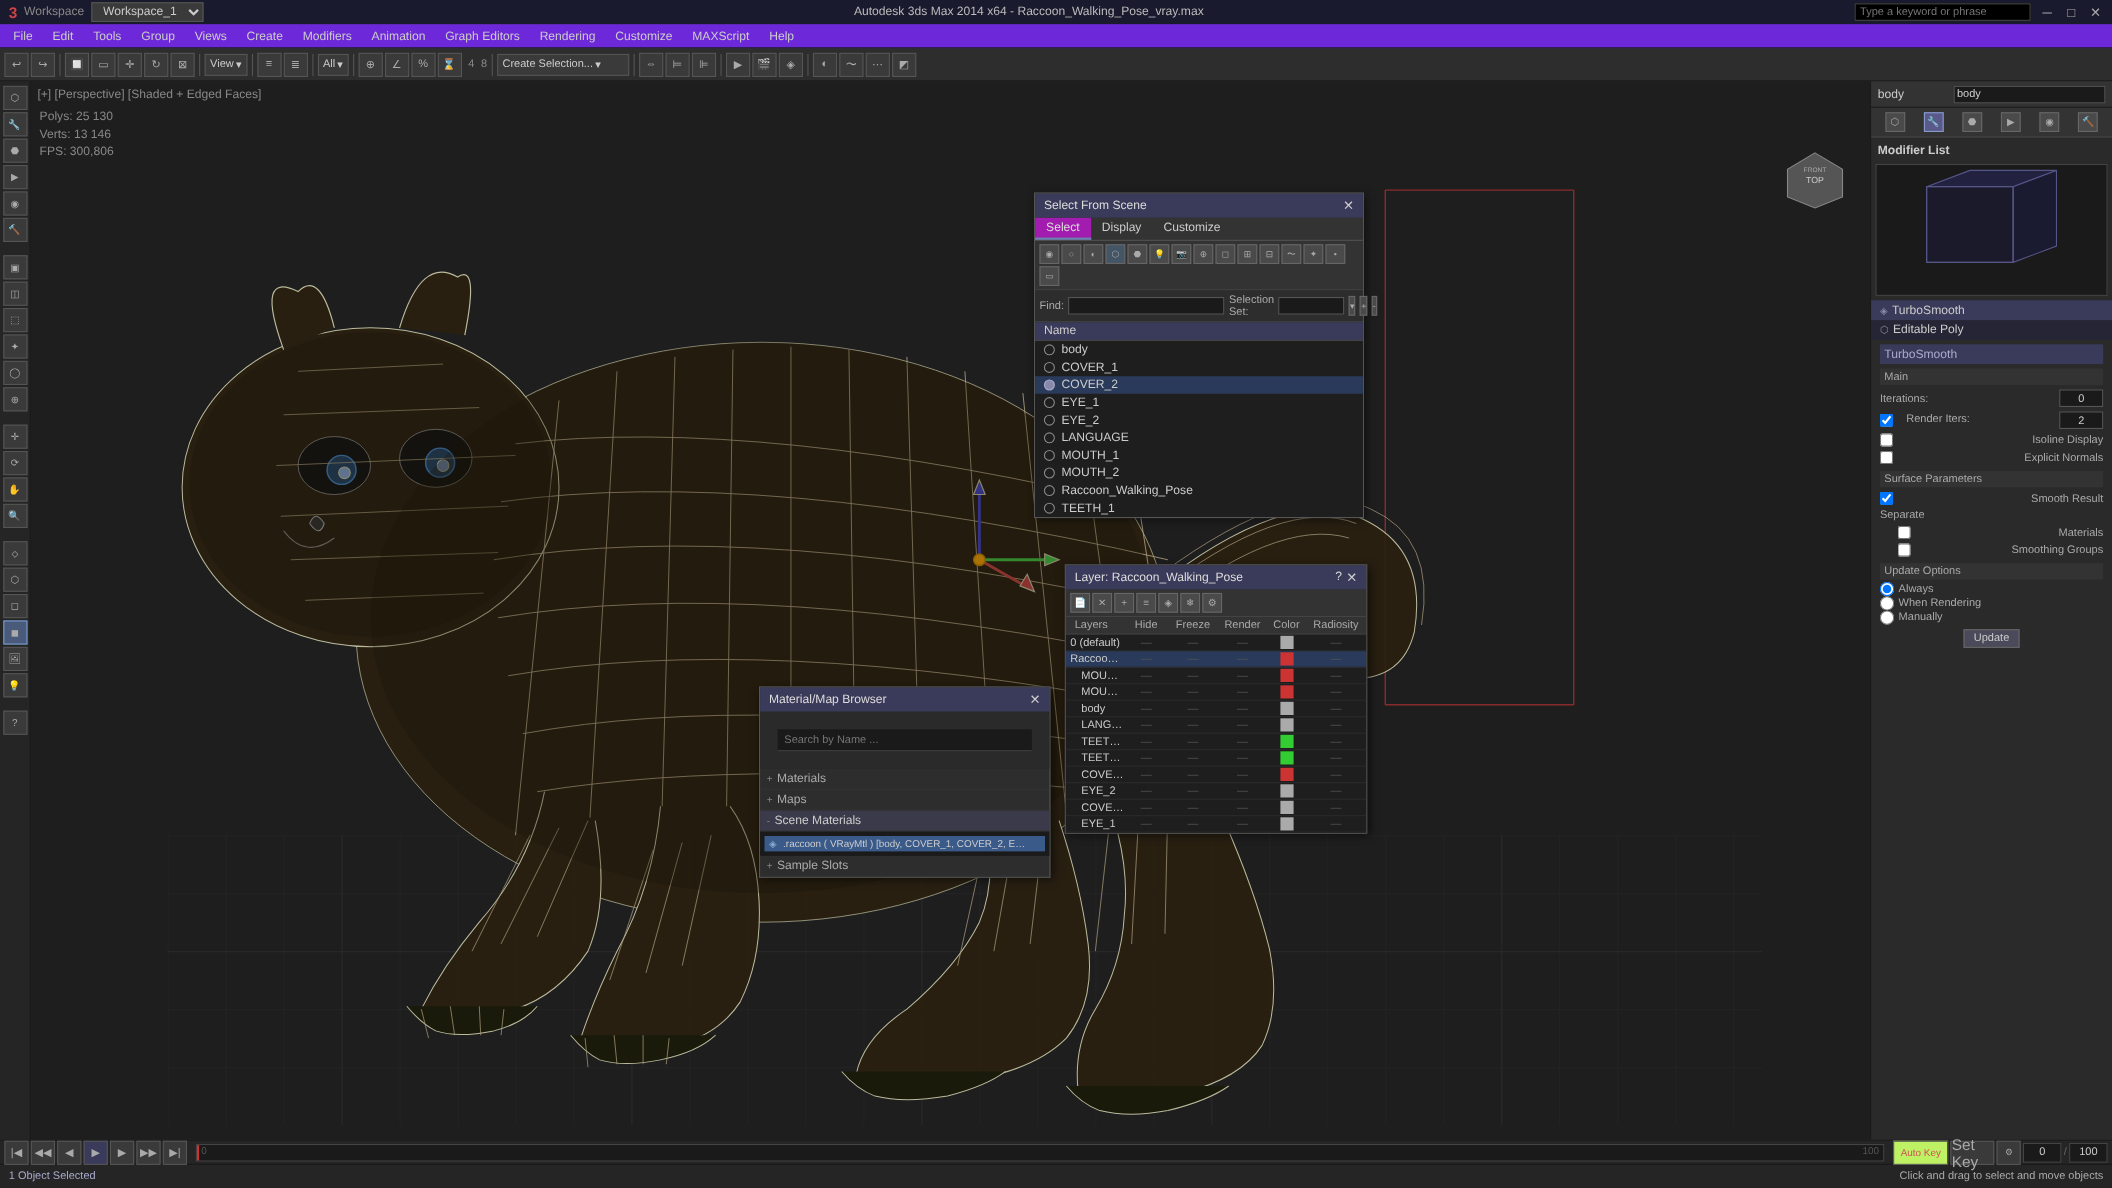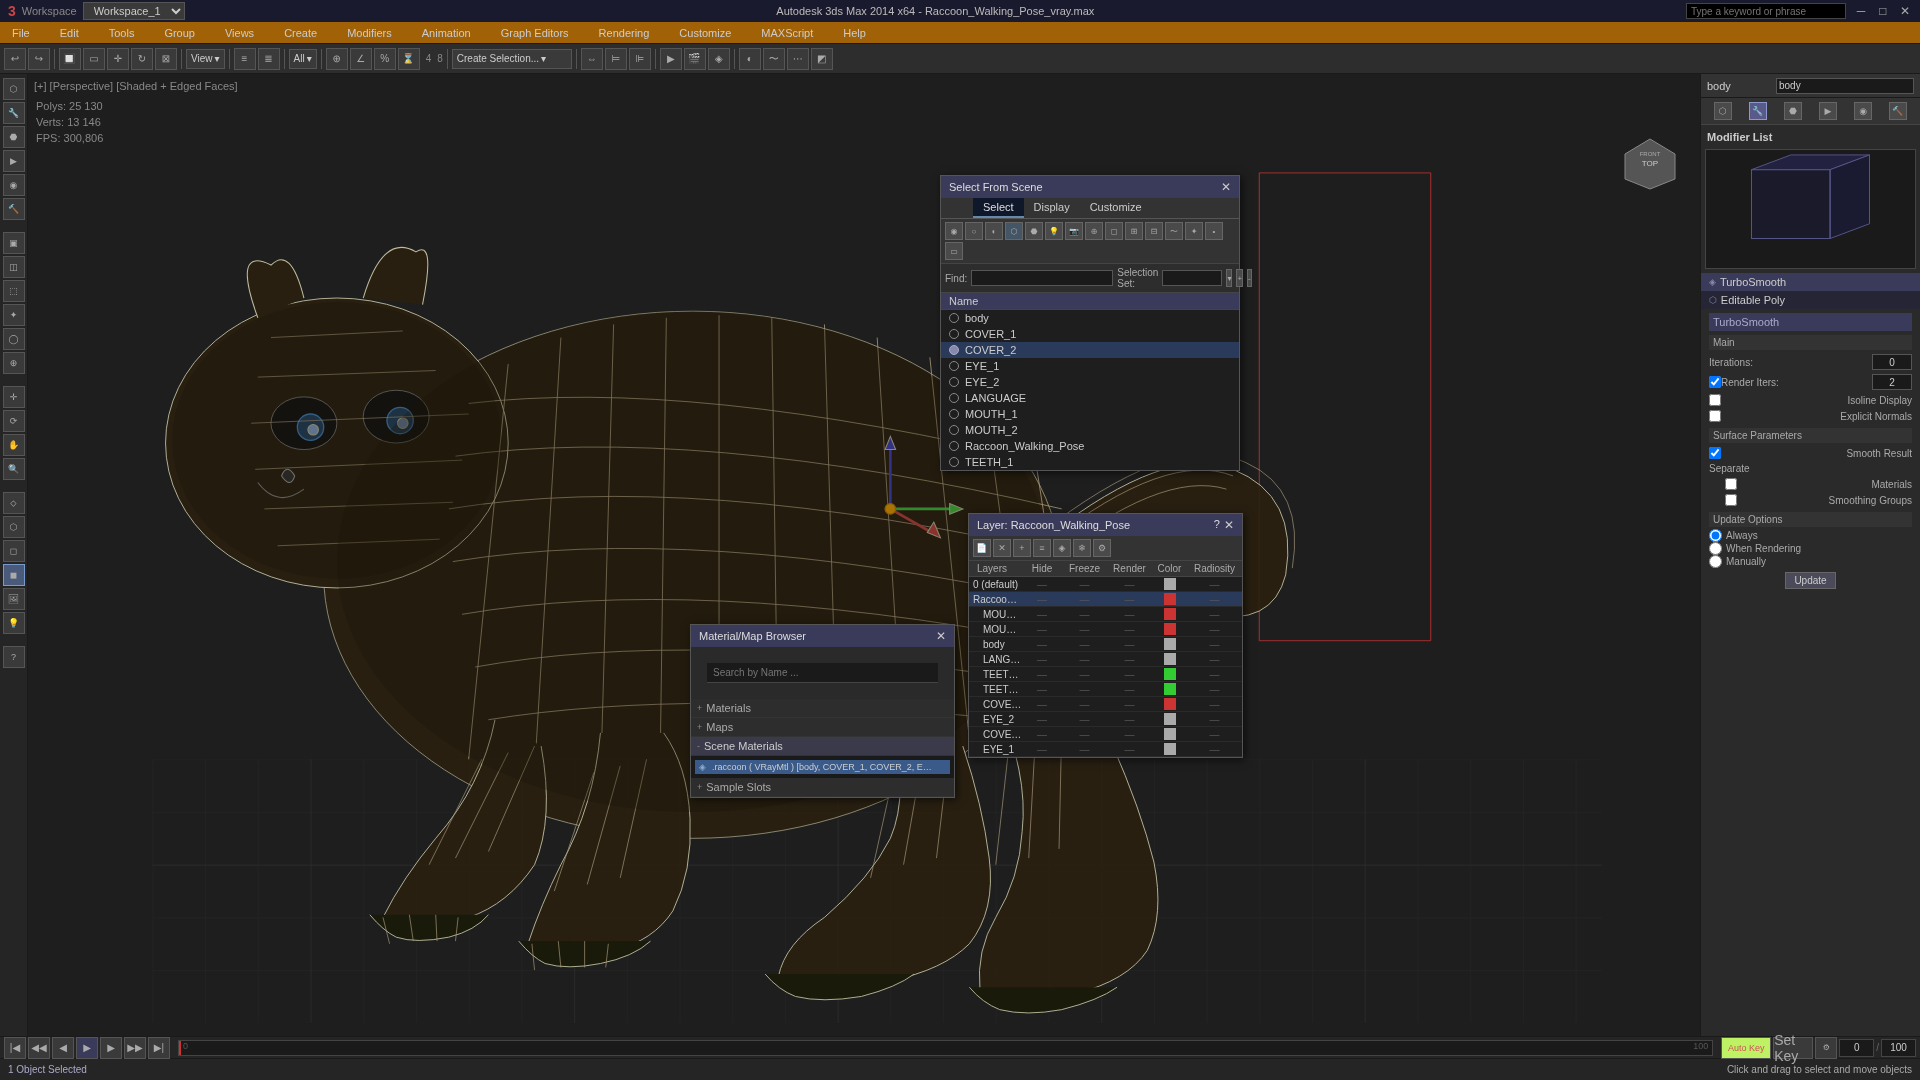--- a/index.html
+++ b/index.html
@@ -17,25 +17,25 @@
       font-size: 11px;
     }
     #title-bar .left { display: flex; align-items: center; gap: 6px; }
     #title-bar .center { color: #bbb; font-size: 11px; }
     #title-bar .right { display: flex; align-items: center; gap: 8px; }
     .title-btn { width: 14px; height: 14px; cursor: pointer; font-size: 12px; text-align: center; line-height: 14px; }
 
     
     #menu-bar {
       height: 22px;
-      background: #a16207;
+      background: #6d28d9;
       display: flex;
       align-items: center;
       padding: 0 4px;
-      gap: 14px;
+      gap: 2px;
       border-bottom: 1px solid #1a1a1a;
     }
     .menu-item {
       padding: 2px 8px;
       cursor: pointer;
       color: #ccc;
       font-size: 11px;
     }
 
     
@@ -210,24 +210,23 @@
       background: #333;
       border-bottom: 1px solid #555;
     }
     .dialog-tab {
       padding: 3px 10px;
       font-size: 11px;
       cursor: pointer;
       color: #ccc;
     }
     .dialog-tab.active {
-      background: #0f172a;
+      background: #a21caf;
       border-bottom: 2px solid #6688aa;
       color: #ddd;
-      margin-left: 32px;
     }
 
     
     #select-from-scene {
       top: 175px;
       left: 940px;
       width: 300px;
     }
     #sfs-toolbar {
       display: flex; align-items: center; gap: 2px;
@@ -752,21 +751,21 @@
         <span>TurboSmooth</span>
       </div>
       <div class="ts-section-title">
         <span>Main</span>
       </div>
       <div class="ts-row">
         <span class="ts-label">Iterations:</span>
         <input class="ts-input" type="text" value="0" style="">
       </div>
       <div class="ts-row">
-        <div style="display:flex;align-items:center;gap:0;">
+        <div style="display:flex;align-items:flex-start;gap:12px;">
           <input type="checkbox" class="ts-checkbox" checked="" style="">
           <span class="ts-label">Render Iters:</span>
         </div>
         <input class="ts-input" type="text" value="2" style="">
       </div>
       <div class="ts-row">
         <input type="checkbox" class="ts-checkbox" style="">
         <span class="ts-label">Isoline Display</span>
       </div>
       <div class="ts-row">

